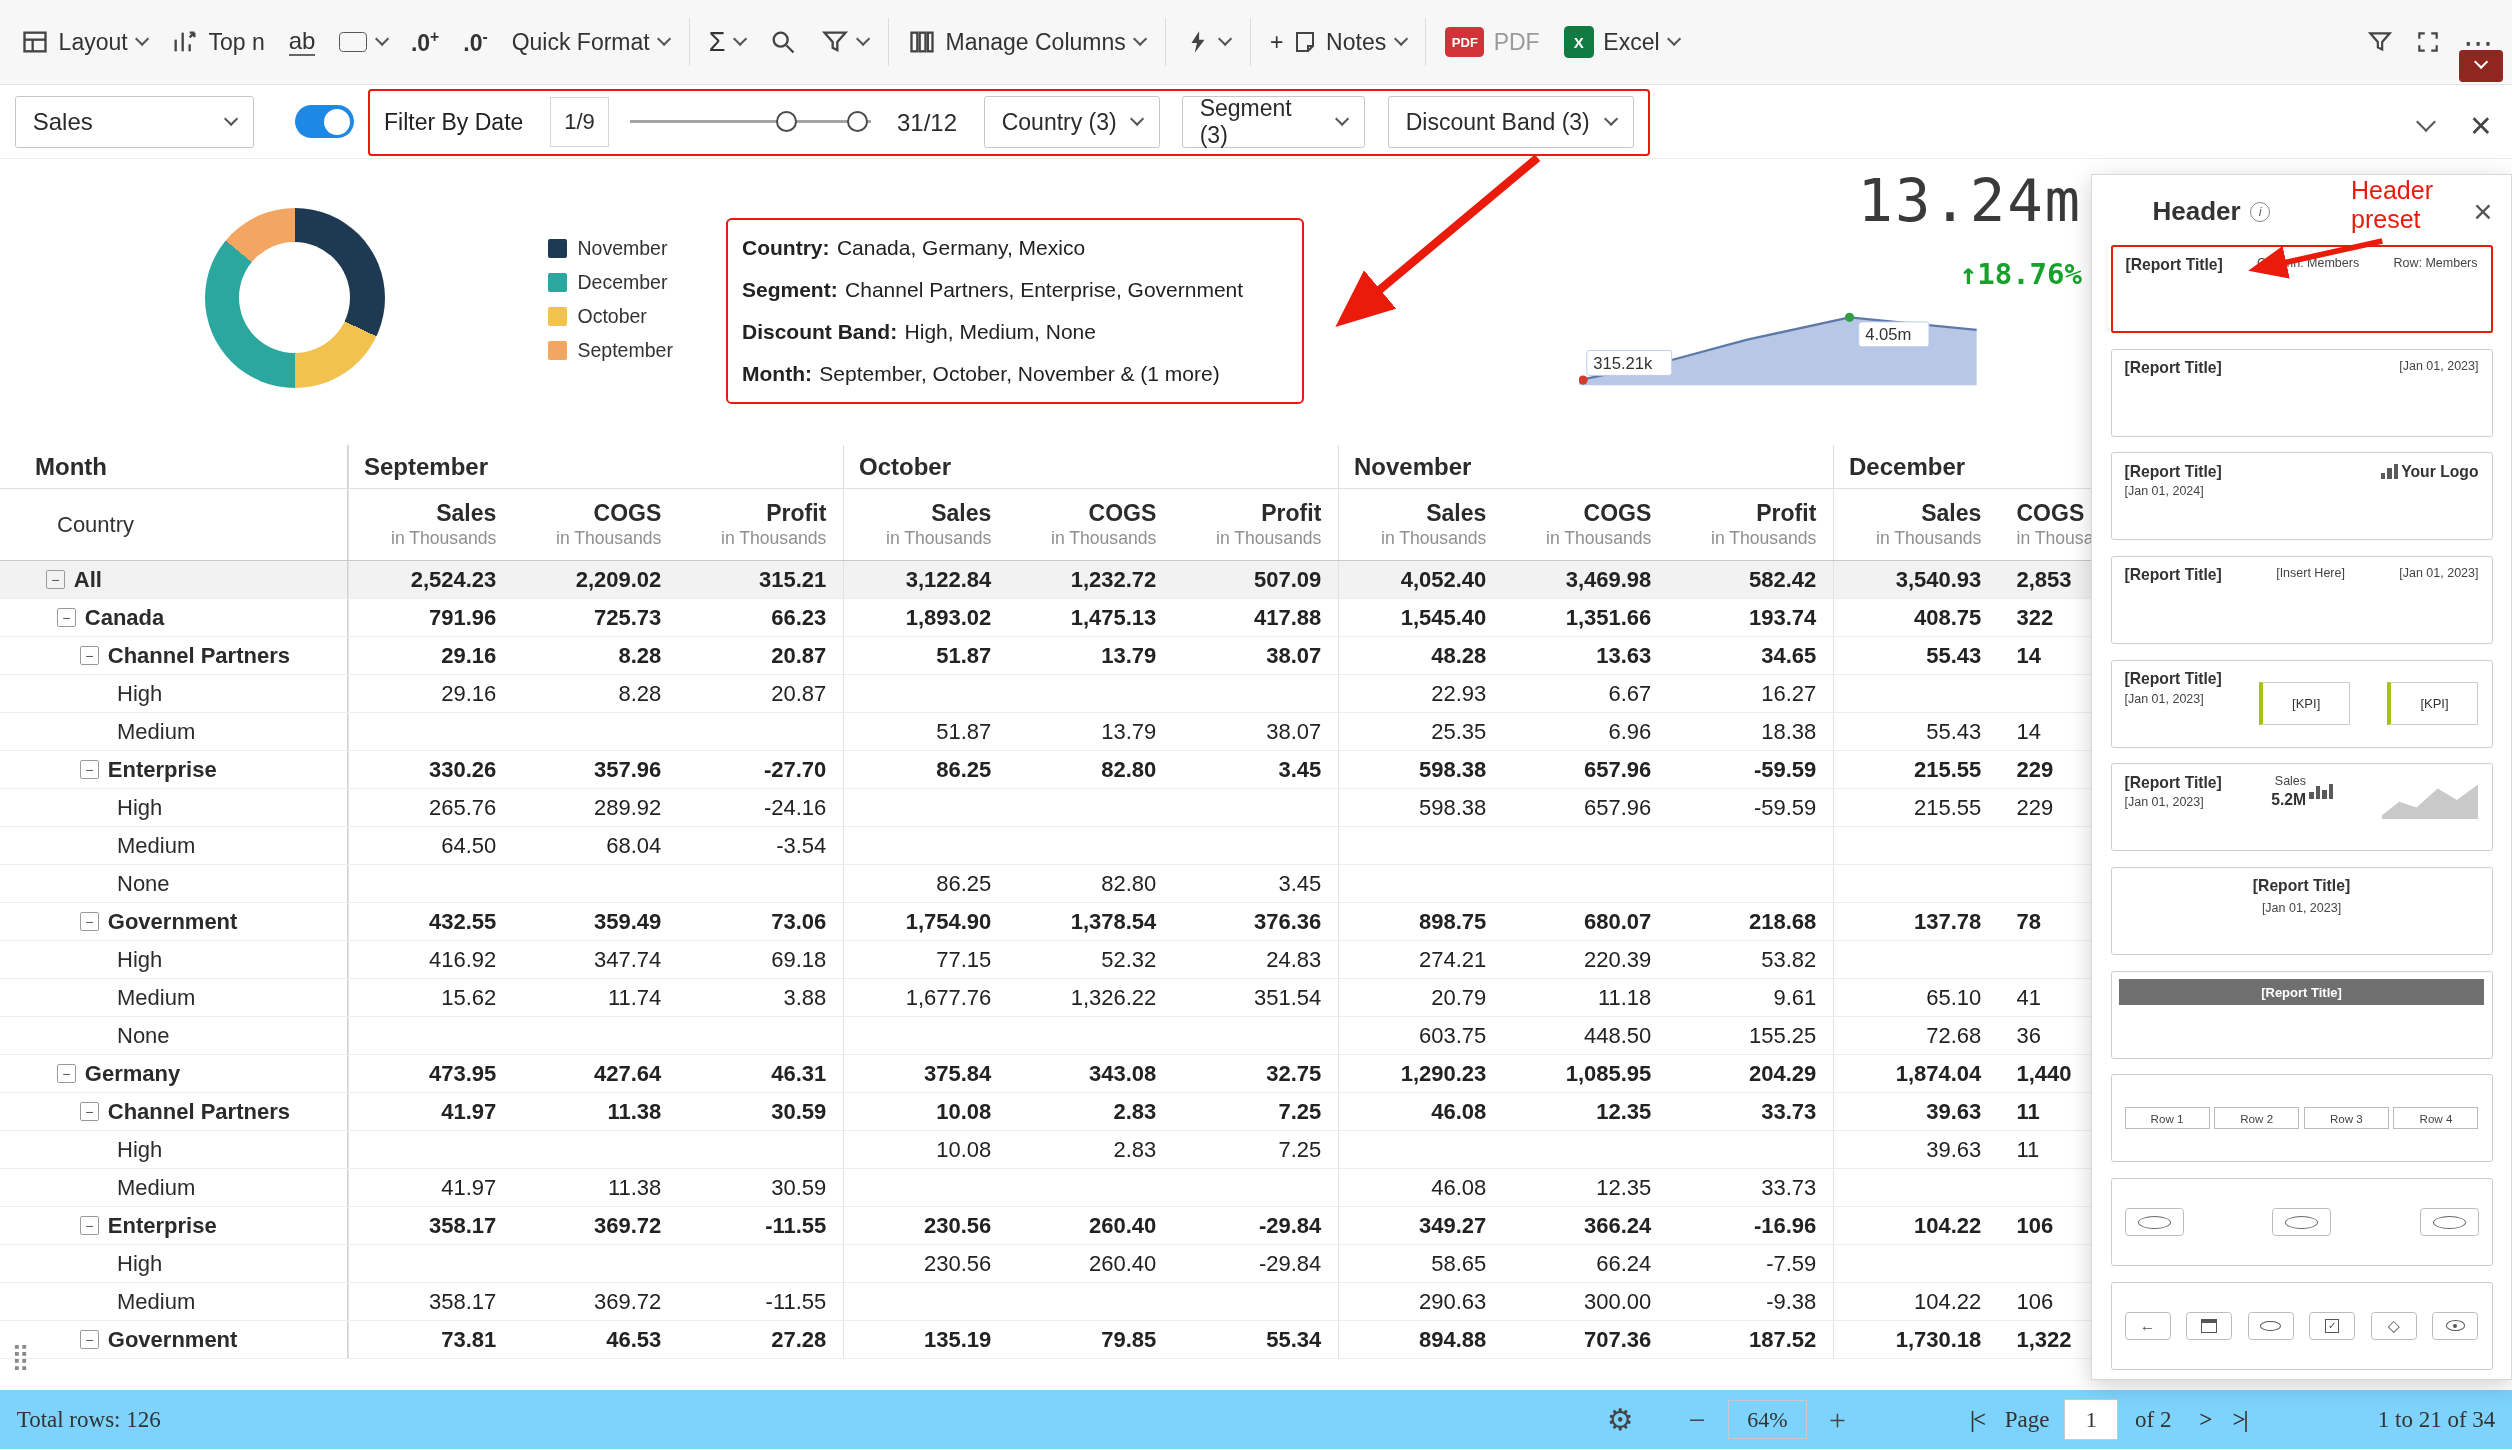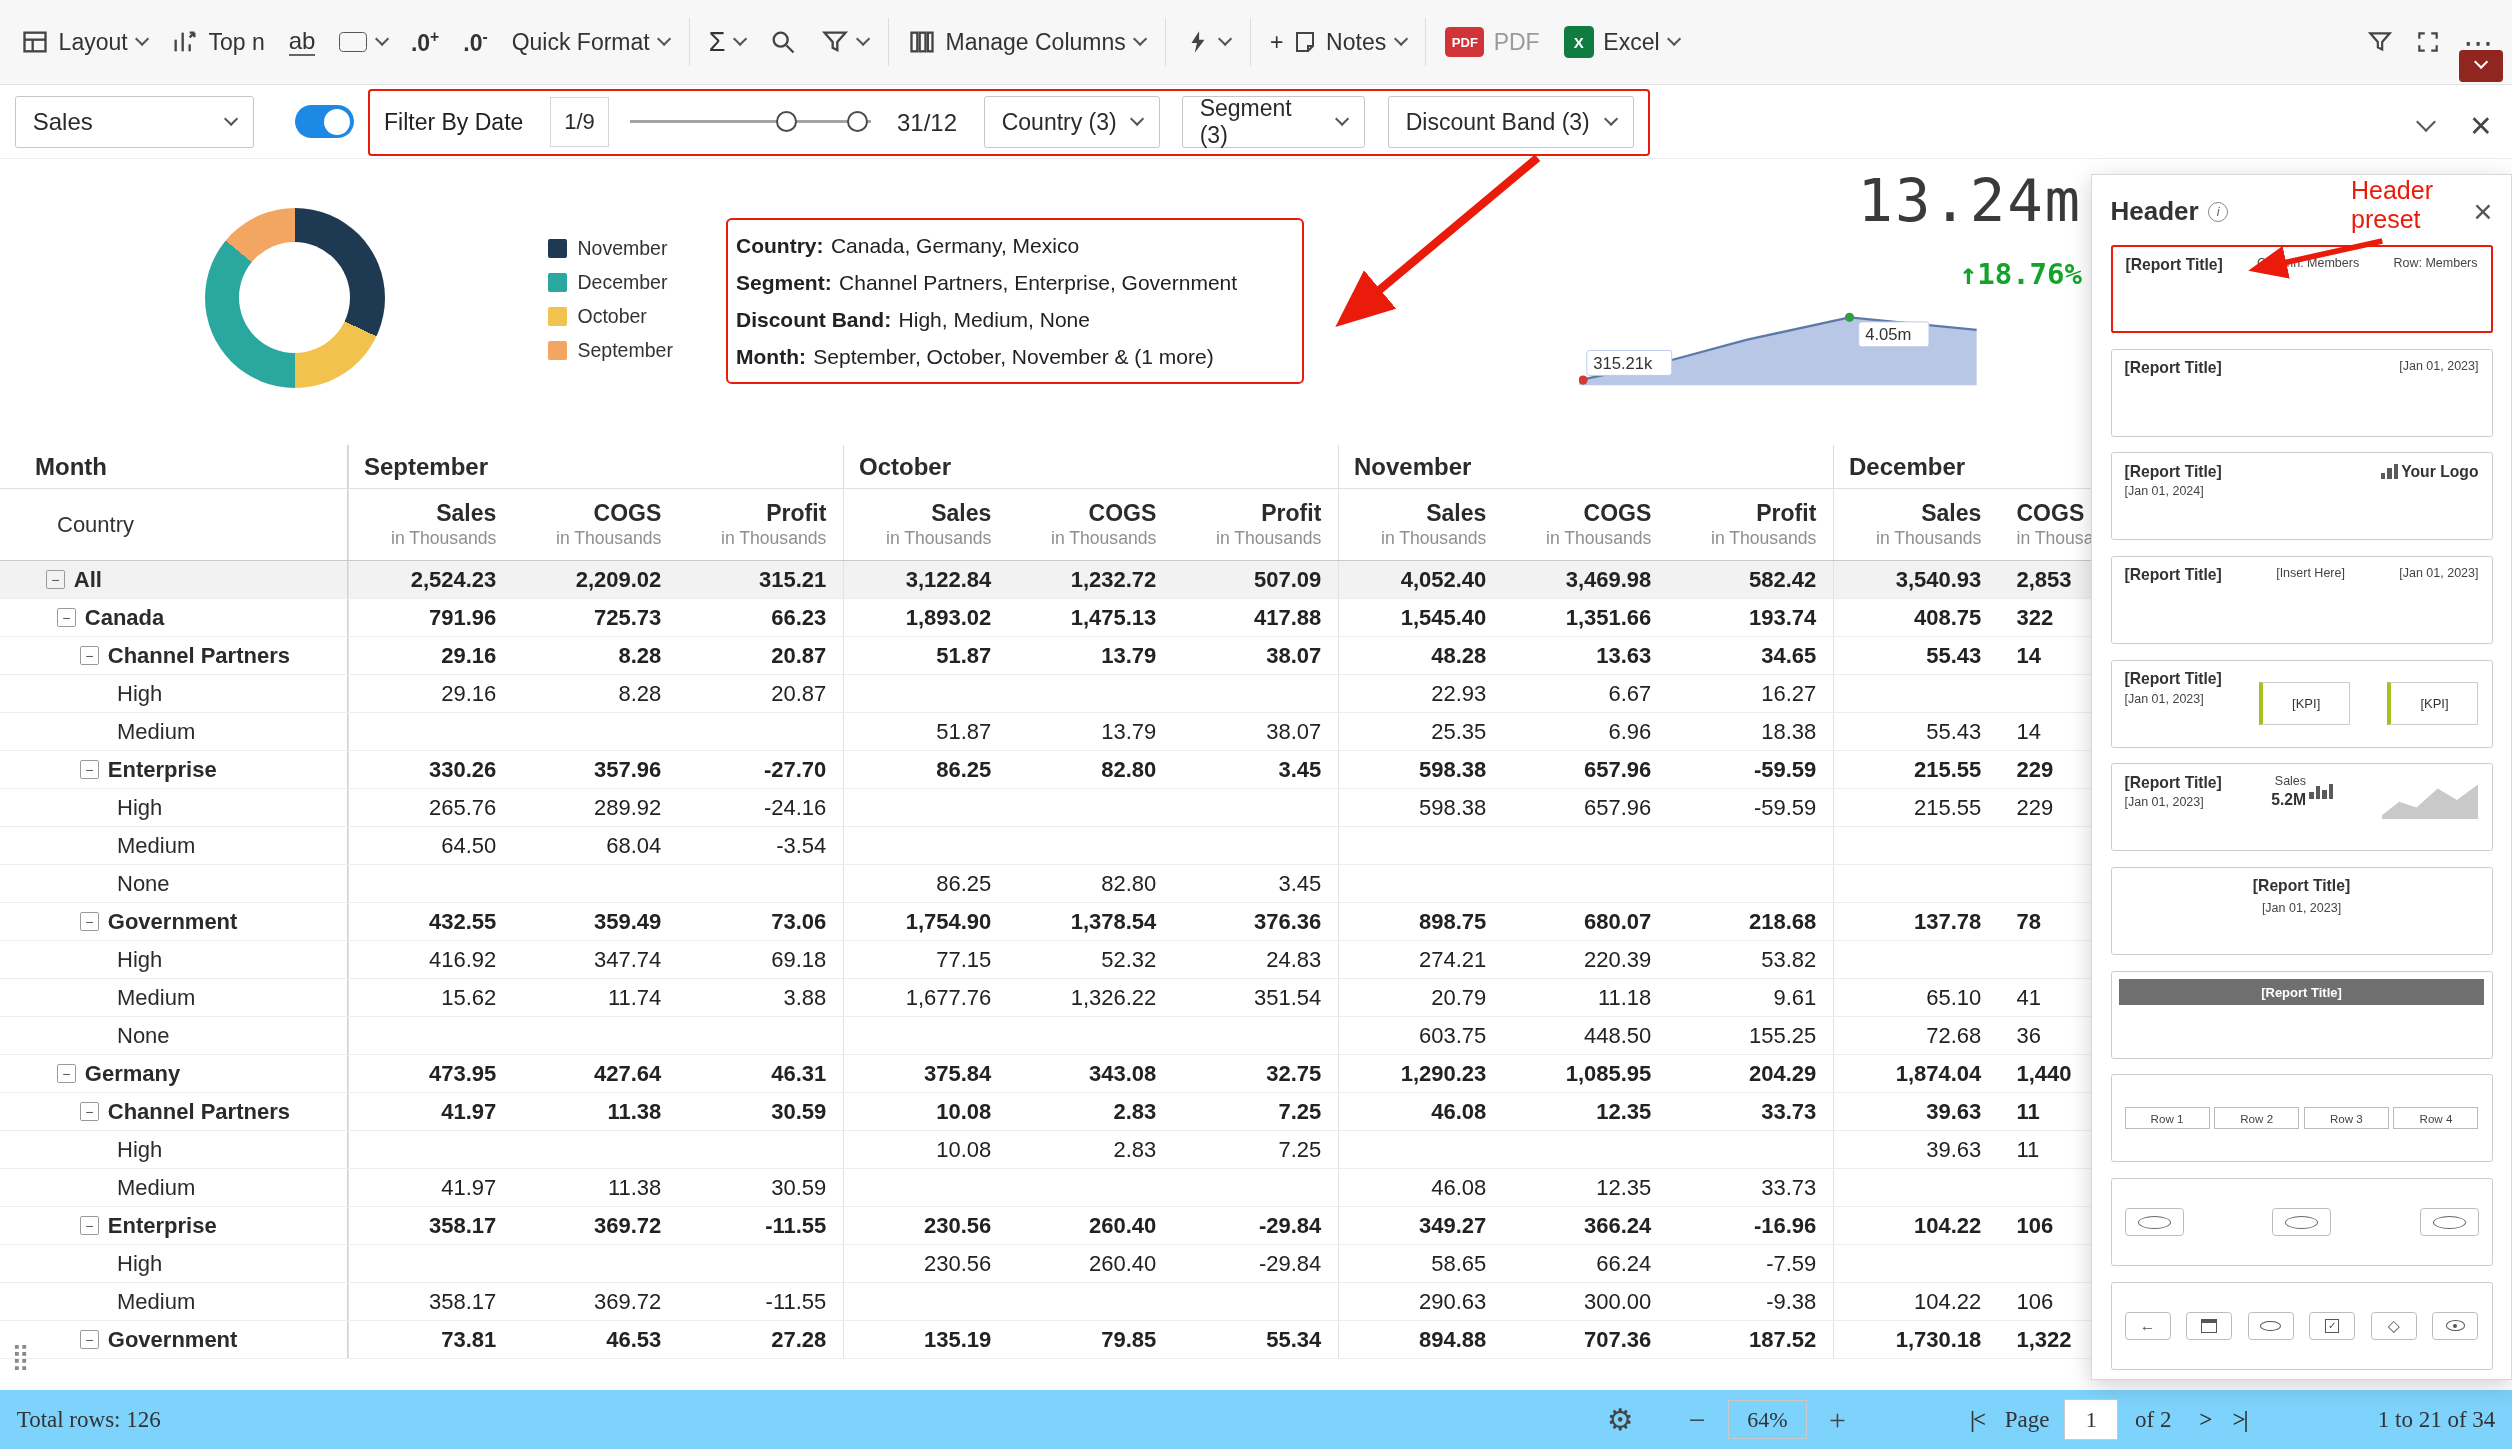--- a/index.html
+++ b/index.html
@@ -55,22 +55,22 @@
   .fb-right { position:absolute; right:20.4px; top:22px; display:flex; align-items:center; gap:37px; }
   .close-x { font-size:37px; color:#444; line-height:1; }
 
   
   .chartzone { position:absolute; top:159px; left:0; width:100%; height:285px; }
   .donut { position:absolute; left:205px; top:49px; width:180px; height:180px; border-radius:50%; }
   .hole { position:absolute; left:34px; top:34px; width:111px; height:111px; border-radius:50%; background:#fff; }
   .legend { position:absolute; left:548px; top:78px; display:flex; flex-direction:column; gap:11px; }
   .lg-item { display:flex; align-items:center; gap:11px; font-size:19.5px; color:#333; }
   .sw { width:18.5px; height:18.5px; border-radius:1.9px; display:inline-block; background:#999; }
-  .summary { position:absolute; left:726px; top:59px; width:578px; height:166px;
-    border:2.8px solid var(--ann-red,#ea1b0b); border-radius:5.6px; padding:13px 8px;
+  .summary { position:absolute; left:726px; top:59px; width:578px; height:186px;
+    border:2.8px solid var(--ann-red,#ea1b0b); border-radius:5.6px; padding:13px 14px;
     display:flex; flex-direction:column; justify-content:space-around;gap:12px; }
   .sm-line { font-size:21px; color:#222; white-space:nowrap; }
   .sm-label { font-weight:bold; margin-right:7.4px; }
   .kpi { position:absolute; right:430px; top:7.4px; font-size:59px; letter-spacing:1.9px; color:#3a3a3a;
     font-family:"DejaVu Sans Mono",monospace; }
   .kpi-delta { position:absolute; right:430px; top:98px; font-size:29px; font-weight:600;
     color:var(--kpi-green,#14a32a); font-family:"DejaVu Sans Mono",monospace; }
   .spark { position:absolute; left:1579px; top:145px; width:398px; height:85px; }
   .spark svg { width:398px; height:85px; display:block; }
 
@@ -99,21 +99,21 @@
   .t-rowname { white-space:nowrap; }
   .cbox { width:18.5px; height:18.5px; border:0.9px solid #9a9a9a; border-radius:1.9px; display:inline-flex;
     align-items:center; justify-content:center; font-size:14px; color:#555; margin-right:9.3px;
     flex:0 0 auto; font-weight:normal; line-height:1; }
   .drag-handle { position:absolute; left:11px; top:1341px; font-size:26px; color:#888; z-index:2; }
 
   
   .panel { position:absolute; left:2091px; top:174px; width:421px; height:1206px; background:#fff;
     border:0.9px solid #d8d8d8; box-shadow:0 5.6px 22px rgba(0,0,0,.18); z-index:10; }
   .p-head { display:flex; align-items:center; padding:20.4px 18.5px 11px; gap:9.3px; }
-  .p-title { font-size:26px; font-weight:600; color:#333; }
+  .p-title { font-size:26px; font-weight:600; color:#333;margin-left:42px; }
   .p-info { width:20.4px; height:20.4px; border:1.4px solid #888; border-radius:50%; font-size:13px;
     display:flex; align-items:center; justify-content:center; color:#666; font-style:italic; }
   .p-close { margin-left:auto; font-size:33px; color:#555; line-height:1; }
   .cards { padding:5.6px 18.5px 0; display:flex; flex-direction:column; gap:15.7px; }
   .card { height:88px; border:0.9px solid #cdcdcd; border-radius:2.8px; background:#fff; position:relative;
     padding:9.3px 13px; display:flex; }
   .card.selected { border:2.8px solid var(--ann-red,#ea1b0b); }
   .cr3 { justify-content:space-between; align-items:flex-start; }
   .c-title { font-size:15.7px; font-weight:600; color:#333; white-space:nowrap; }
   .c-tiny { font-size:12.5px; color:#444; white-space:nowrap; }

